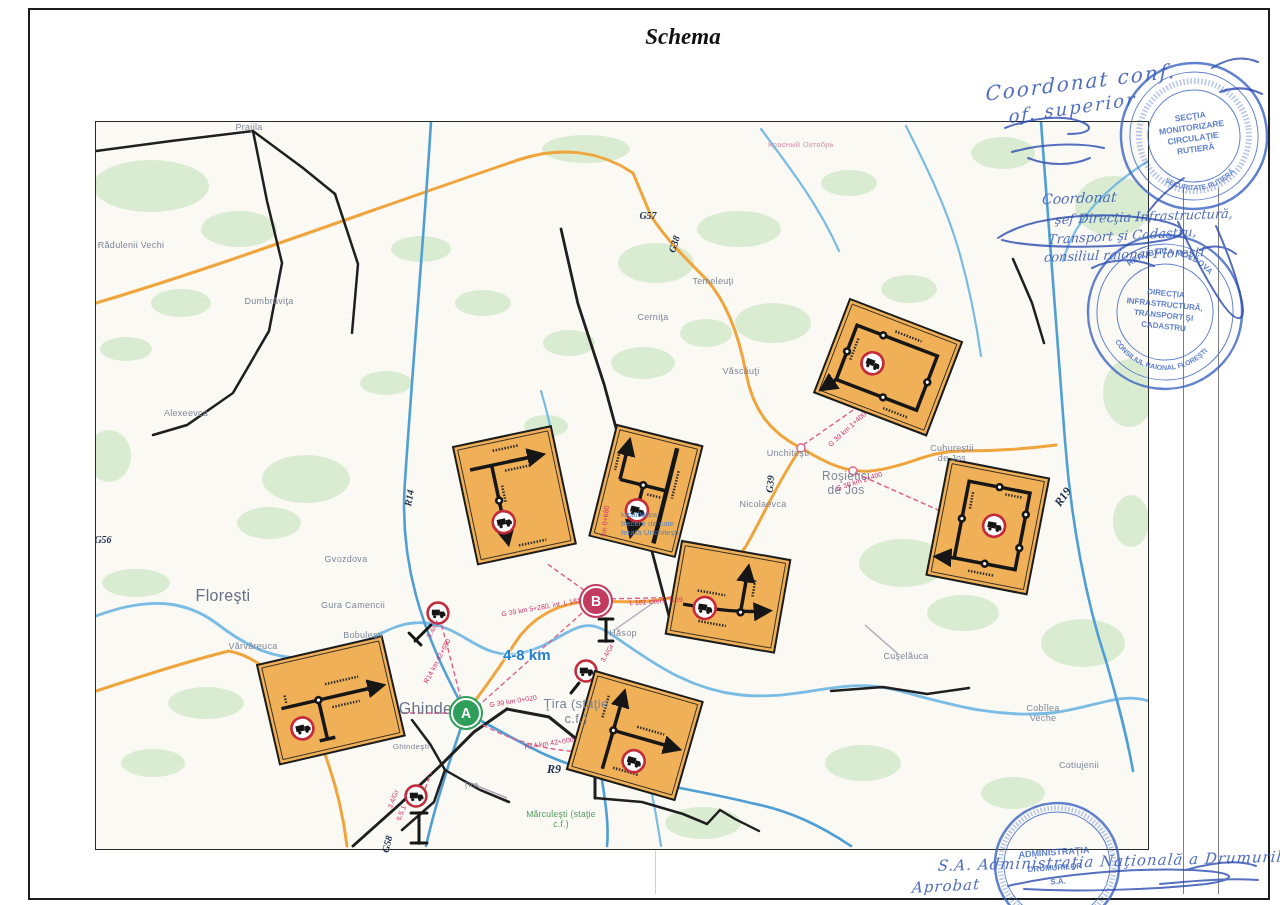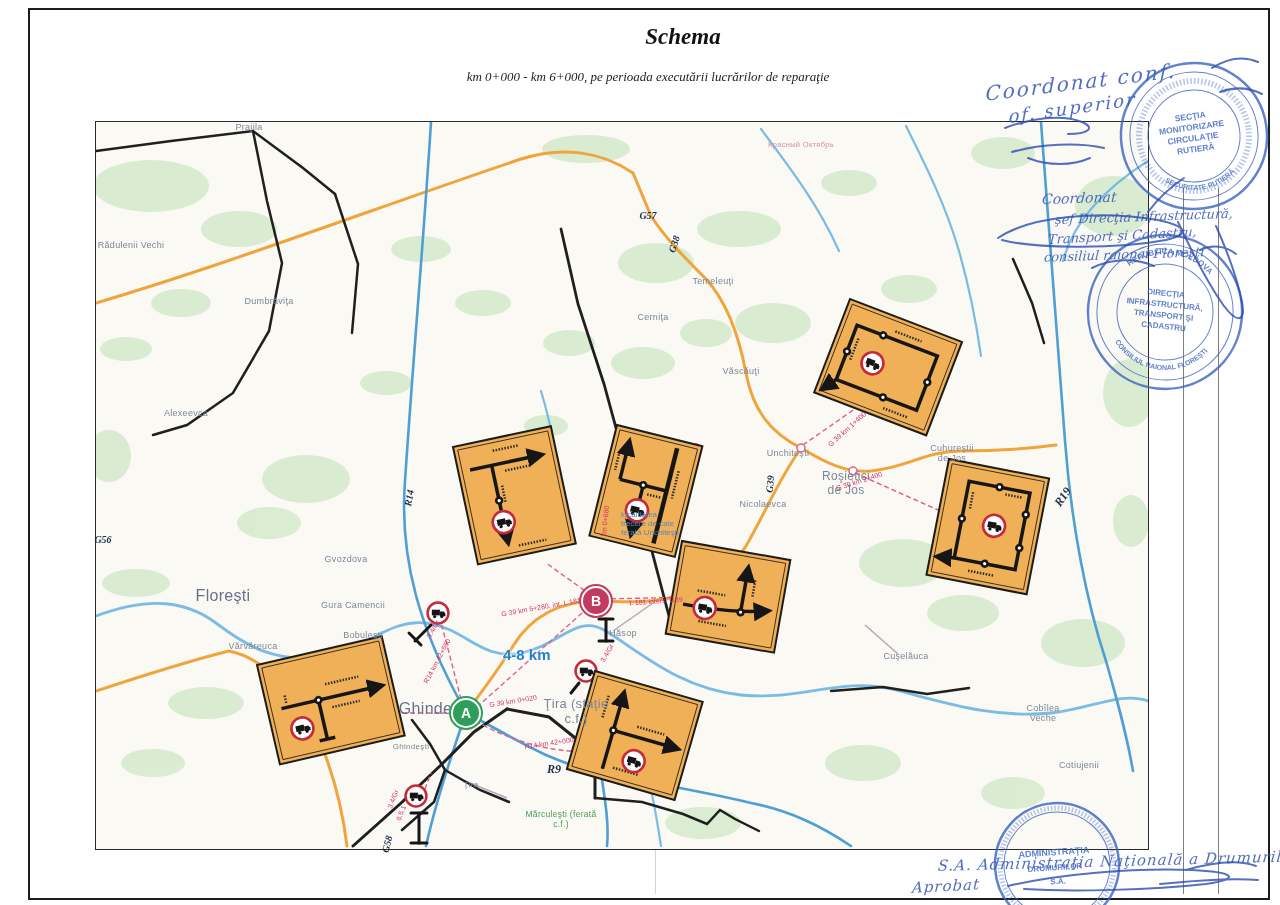--- a/index.html
+++ b/index.html
@@ -47,21 +47,20 @@
 <body>
 
 <div class="sheet">
 
   <div class="frame"></div>
   <div class="foldline" style="left:1183px;top:188px;height:706px;"></div>
   <div class="foldline" style="left:1218px;top:188px;height:706px;"></div>
   <div class="foldline" style="left:655px;top:690px;height:204px;opacity:.35;"></div>
 
   <div class="title">Schema</div>
-  <div class="subtitle2">km 0+000 - km 6+000, pe perioada executării lucrărilor de reparaţie</div>
 
   <div class="map">
     <svg class="art" width="1052" height="727" viewBox="95 121 1052 727">
       <defs>
         <marker id="ah" markerWidth="5.5" markerHeight="5.5" viewBox="0 0 10 10" refX="7" refY="5" orient="auto-start-reverse">
           <path d="M0,0 L10,5 L0,10 Z" fill="#161616"></path>
         </marker>
         <g id="notruck">
           <circle r="11" fill="#fff" stroke="#c42b3a" stroke-width="2.6"></circle>
           <path d="M-6.5,-3.5 h8.5 v6 h-8.5 z" fill="#151515"></path>
@@ -339,21 +338,21 @@
 de Jos</div>
     <div class="town" style="left:856px;top:331px;">Cuhureştii
 de Jos</div>
     <div class="town" style="left:645px;top:249px;">Văscăuţi</div>
     <div class="town" style="left:617px;top:159px;">Temeleuţi</div>
     <div class="town" style="left:557px;top:195px;">Cerniţa</div>
     <div class="town" style="left:810px;top:534px;">Cuşelăuca</div>
     <div class="town" style="left:947px;top:591px;">Cobîlea
 Veche</div>
     <div class="town" style="left:983px;top:643px;">Cotiujenii</div>
-    <div class="town green" style="left:465px;top:697px;font-size:8.5px;">Mărculeşti (ferată
+    <div class="town green" style="left:465px;top:697px;font-size:8.5px;">Mărculeşti (staţie
 c.f.)</div>
     <div class="town pink" style="left:705px;top:22px;">Красный Октябрь</div>
 
     <div class="rlabel" style="left:313px;top:376px;transform:translate(-50%,-50%) rotate(-80deg);">R14</div>
     <div class="rlabel" style="left:7px;top:417px;transform:translate(-50%,-50%);">G56</div>
     <div class="rlabel" style="left:552px;top:93px;transform:translate(-50%,-50%);">G57</div>
     <div class="rlabel" style="left:578px;top:122px;transform:translate(-50%,-50%) rotate(-72deg);">G38</div>
     <div class="rlabel" style="left:674px;top:362px;transform:translate(-50%,-50%) rotate(-84deg);">G39</div>
     <div class="rlabel bigr" style="left:967px;top:375px;transform:translate(-50%,-50%) rotate(-55deg);">R19</div>
     <div class="rlabel bigr" style="left:458px;top:647px;transform:translate(-50%,-50%);">R9</div>

